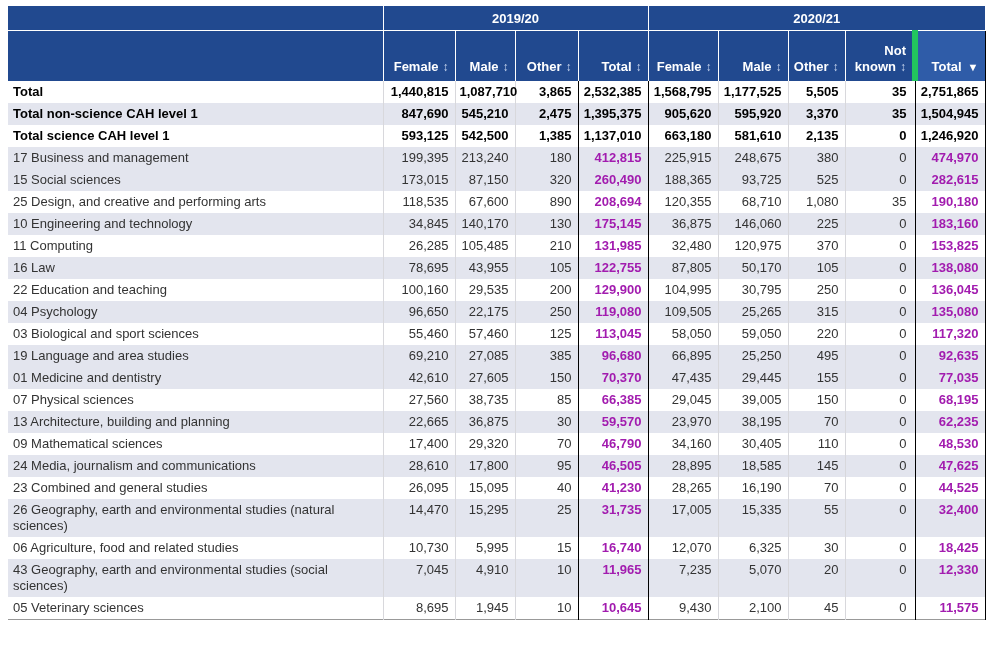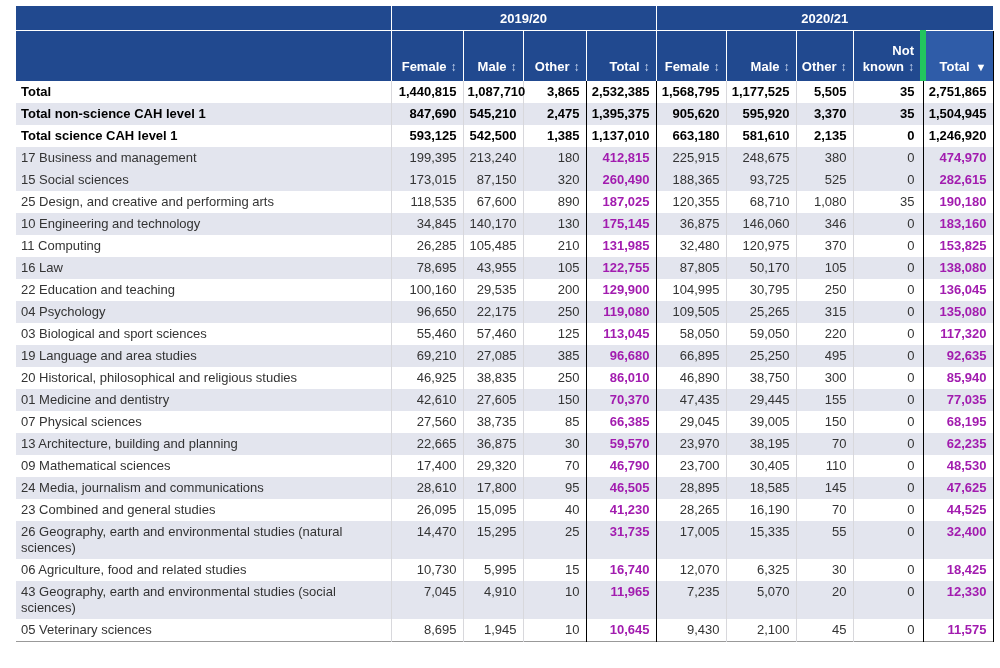--- a/index.html
+++ b/index.html
@@ -7,21 +7,21 @@
     padding: 0;
     background: #ffffff;
     width: 1000px;
     height: 668px;
     font-family: "Liberation Sans", "DejaVu Sans", sans-serif;
     font-size: 13px;
     color: #333333;
     overflow: hidden;
   }
   .table-wrap {
-    padding: 6px 0 0 16px;
+    padding: 6px 0 0 8px;
   }
   table.data-table {
     border-collapse: collapse;
     table-layout: fixed;
     width: 977px;
     border-bottom: 1px solid #999999;
   }
   
   thead th {
     background: #21498f;
@@ -184,36 +184,36 @@
           <td class="c-num">93,725</td>
           <td class="c-num">525</td>
           <td class="c-nk">0</td>
           <td class="c-t2">282,615</td>
         </tr>
         <tr>
           <td class="c-label">25 Design, and creative and performing arts</td>
           <td class="c-num">118,535</td>
           <td class="c-num">67,600</td>
           <td class="c-num">890</td>
-          <td class="c-t1">187,025</td>
+          <td class="c-t1">208,694</td>
           <td class="c-f2">120,355</td>
           <td class="c-num">68,710</td>
           <td class="c-num">1,080</td>
           <td class="c-nk">35</td>
           <td class="c-t2">190,180</td>
         </tr>
         <tr class="stripe">
           <td class="c-label">10 Engineering and technology</td>
           <td class="c-num">34,845</td>
           <td class="c-num">140,170</td>
           <td class="c-num">130</td>
           <td class="c-t1">175,145</td>
           <td class="c-f2">36,875</td>
           <td class="c-num">146,060</td>
-          <td class="c-num">346</td>
+          <td class="c-num">225</td>
           <td class="c-nk">0</td>
           <td class="c-t2">183,160</td>
         </tr>
         <tr>
           <td class="c-label">11 Computing</td>
           <td class="c-num">26,285</td>
           <td class="c-num">105,485</td>
           <td class="c-num">210</td>
           <td class="c-t1">131,985</td>
           <td class="c-f2">32,480</td>
@@ -275,32 +275,20 @@
           <td class="c-num">69,210</td>
           <td class="c-num">27,085</td>
           <td class="c-num">385</td>
           <td class="c-t1">96,680</td>
           <td class="c-f2">66,895</td>
           <td class="c-num">25,250</td>
           <td class="c-num">495</td>
           <td class="c-nk">0</td>
           <td class="c-t2">92,635</td>
         </tr>
-        <tr>
-          <td class="c-label">20 Historical, philosophical and religious studies</td>
-          <td class="c-num">46,925</td>
-          <td class="c-num">38,835</td>
-          <td class="c-num">250</td>
-          <td class="c-t1">86,010</td>
-          <td class="c-f2">46,890</td>
-          <td class="c-num">38,750</td>
-          <td class="c-num">300</td>
-          <td class="c-nk">0</td>
-          <td class="c-t2">85,940</td>
-        </tr>
         <tr class="stripe">
           <td class="c-label">01 Medicine and dentistry</td>
           <td class="c-num">42,610</td>
           <td class="c-num">27,605</td>
           <td class="c-num">150</td>
           <td class="c-t1">70,370</td>
           <td class="c-f2">47,435</td>
           <td class="c-num">29,445</td>
           <td class="c-num">155</td>
           <td class="c-nk">0</td>
@@ -329,21 +317,21 @@
           <td class="c-num">70</td>
           <td class="c-nk">0</td>
           <td class="c-t2">62,235</td>
         </tr>
         <tr>
           <td class="c-label">09 Mathematical sciences</td>
           <td class="c-num">17,400</td>
           <td class="c-num">29,320</td>
           <td class="c-num">70</td>
           <td class="c-t1">46,790</td>
-          <td class="c-f2">23,700</td>
+          <td class="c-f2">34,160</td>
           <td class="c-num">30,405</td>
           <td class="c-num">110</td>
           <td class="c-nk">0</td>
           <td class="c-t2">48,530</td>
         </tr>
         <tr class="stripe">
           <td class="c-label">24 Media, journalism and communications</td>
           <td class="c-num">28,610</td>
           <td class="c-num">17,800</td>
           <td class="c-num">95</td>

